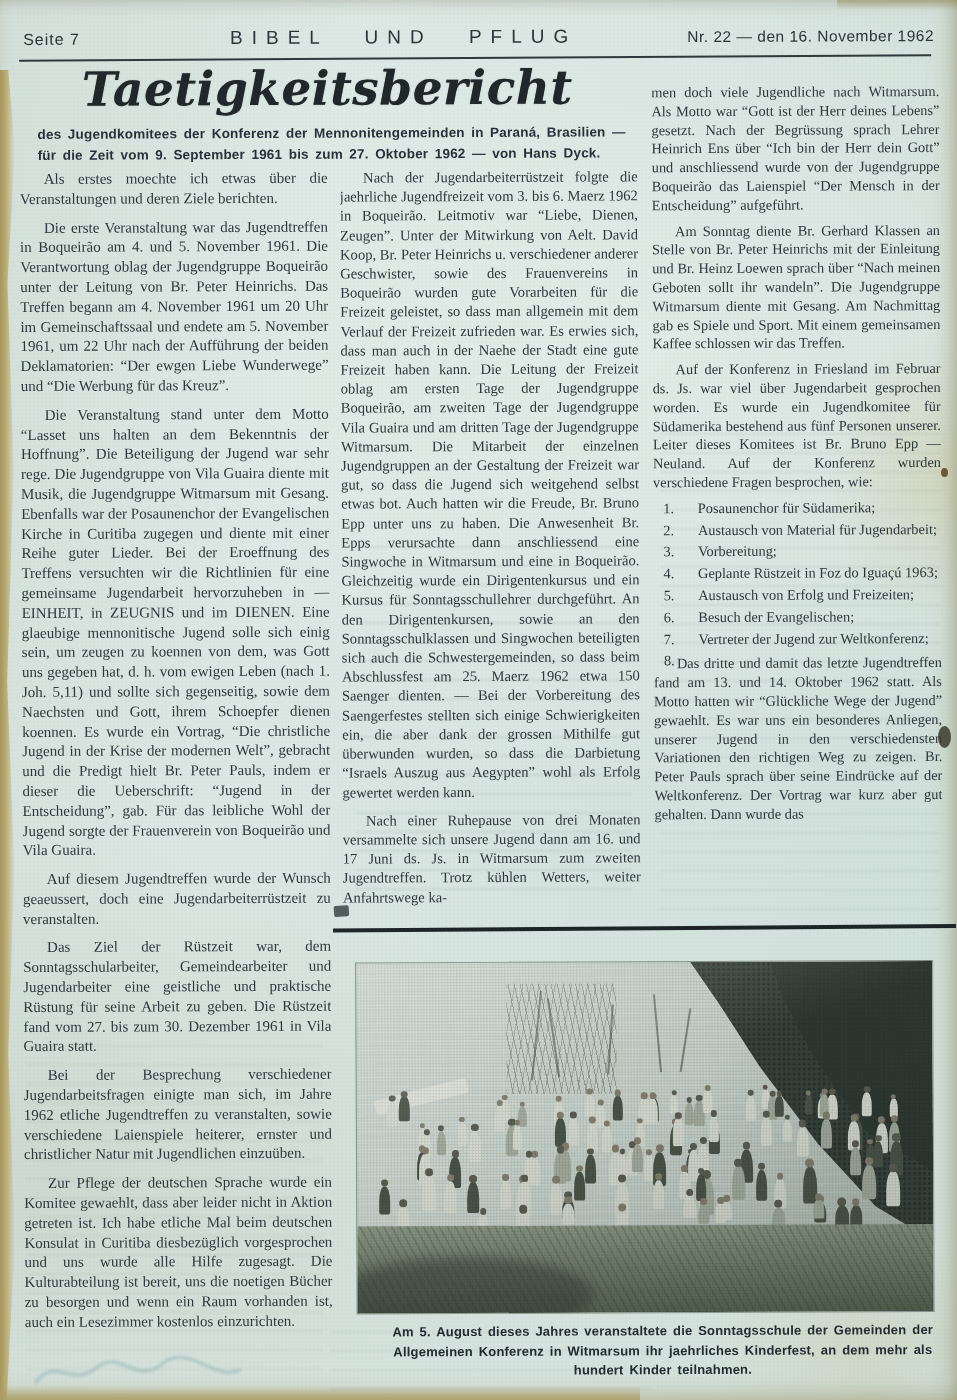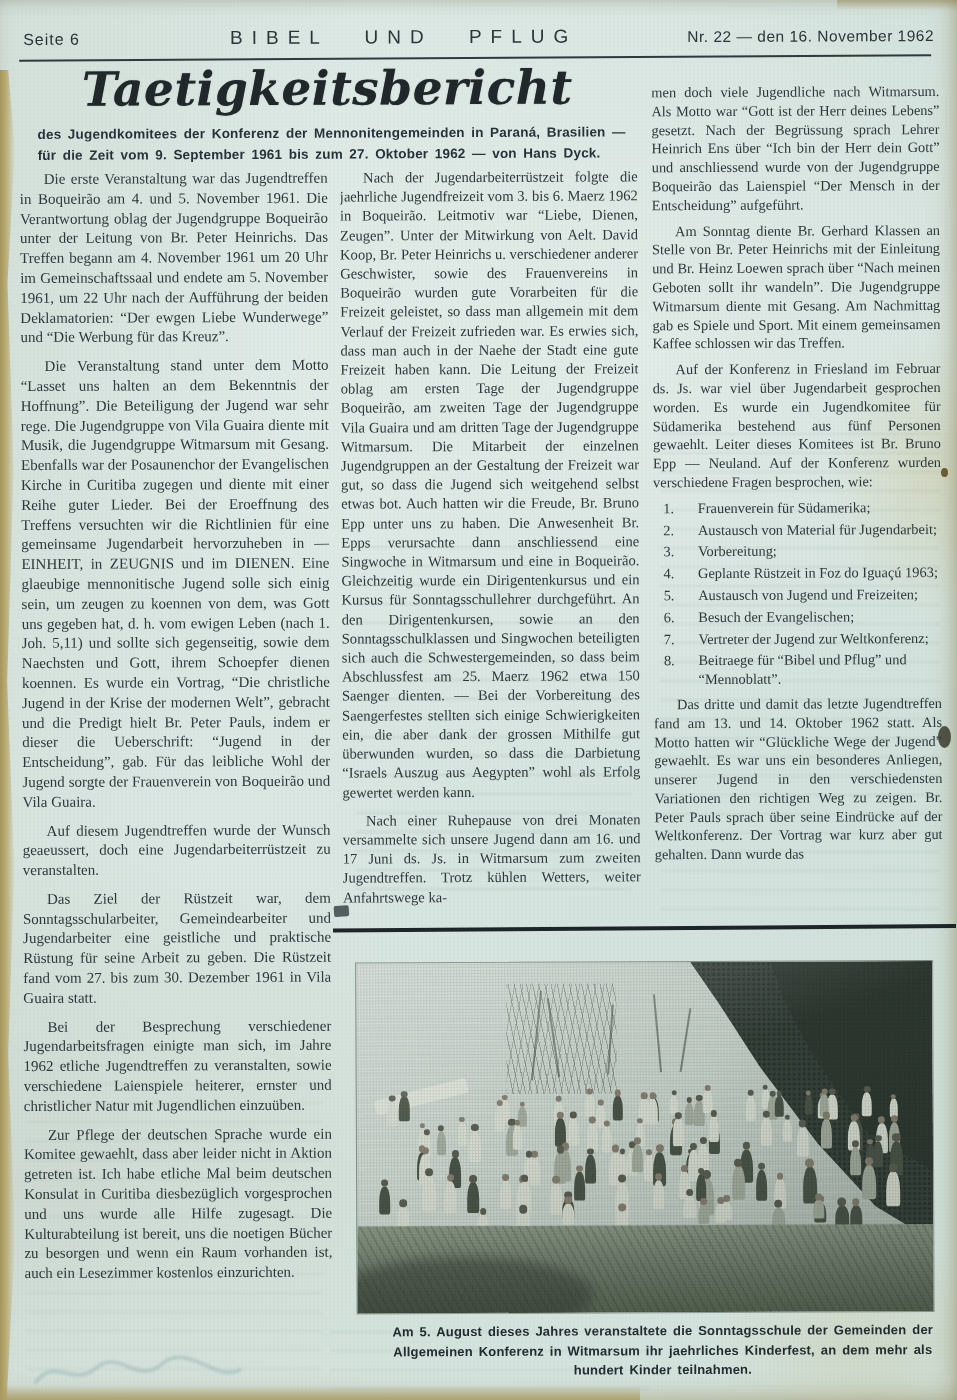--- a/index.html
+++ b/index.html
@@ -110,56 +110,57 @@
 
 <div class="page">
   <div class="ghost g1"></div>
   <div class="ghost g2"></div>
   <div class="ghost g3"></div>
   <div class="ghost g4"></div>
 
   <div class="tilt">
 
     <div class="masthead-row">
-      <span class="pagenum">Seite 6</span>
+      <span class="pagenum">Seite 7</span>
       <span class="masthead">BIBEL UND PFLUG</span>
       <span class="issue">Nr. 22 — den 16. November 1962</span>
     </div>
     <div class="header-rule"></div>
 
     <h1 class="title">Taetigkeitsbericht</h1>
     <p class="subtitle">des Jugendkomitees der Konferenz der Mennonitengemeinden in Paraná, Brasilien — für die Zeit vom 9. September 1961 bis zum 27. Oktober 1962 — von Hans Dyck.</p>
 
     <div class="col col1">
+      <p>Als erstes moechte ich etwas über die Veranstaltungen und deren Ziele berichten.</p>
       <p>Die erste Veranstaltung war das Jugendtreffen in Boqueirão am 4. und 5. November 1961. Die Verantwortung oblag der Jugendgruppe Boqueirão unter der Leitung von Br. Peter Heinrichs. Das Treffen begann am 4. November 1961 um 20 Uhr im Gemeinschaftssaal und endete am 5. November 1961, um 22 Uhr nach der Aufführung der beiden Deklamatorien: “Der ewgen Liebe Wunderwege” und “Die Werbung für das Kreuz”.</p>
       <p>Die Veranstaltung stand unter dem Motto “Lasset uns halten an dem Bekenntnis der Hoffnung”. Die Beteiligung der Jugend war sehr rege. Die Jugendgruppe von Vila Guaira diente mit Musik, die Jugendgruppe Witmarsum mit Gesang. Ebenfalls war der Posaunenchor der Evangelischen Kirche in Curitiba zugegen und diente mit einer Reihe guter Lieder. Bei der Eroeffnung des Treffens versuchten wir die Richtlinien für eine gemeinsame Jugendarbeit hervorzuheben in — EINHEIT, in ZEUGNIS und im DIENEN. Eine glaeubige mennonitische Jugend solle sich einig sein, um zeugen zu koennen von dem, was Gott uns gegeben hat, d. h. vom ewigen Leben (nach 1. Joh. 5,11) und sollte sich gegenseitig, sowie dem Naechsten und Gott, ihrem Schoepfer dienen koennen. Es wurde ein Vortrag, “Die christliche Jugend in der Krise der modernen Welt”, gebracht und die Predigt hielt Br. Peter Pauls, indem er dieser die Ueberschrift: “Jugend in der Entscheidung”, gab. Für das leibliche Wohl der Jugend sorgte der Frauenverein von Boqueirão und Vila Guaira.</p>
       <p>Auf diesem Jugendtreffen wurde der Wunsch geaeussert, doch eine Jugendarbeiterrüstzeit zu veranstalten.</p>
       <p>Das Ziel der Rüstzeit war, dem Sonntagsschularbeiter, Gemeindearbeiter und Jugendarbeiter eine geistliche und praktische Rüstung für seine Arbeit zu geben. Die Rüstzeit fand vom 27. bis zum 30. Dezember 1961 in Vila Guaira statt.</p>
       <p>Bei der Besprechung verschiedener Jugendarbeitsfragen einigte man sich, im Jahre 1962 etliche Jugendtreffen zu veranstalten, sowie verschiedene Laienspiele heiterer, ernster und christlicher Natur mit Jugendlichen einzuüben.</p>
       <p>Zur Pflege der deutschen Sprache wurde ein Komitee gewaehlt, dass aber leider nicht in Aktion getreten ist. Ich habe etliche Mal beim deutschen Konsulat in Curitiba diesbezüglich vorgesprochen und uns wurde alle Hilfe zugesagt. Die Kulturabteilung ist bereit, uns die noetigen Bücher zu besorgen und wenn ein Raum vorhanden ist, auch ein Lesezimmer kostenlos einzurichten.</p>
     </div>
 
     <div class="col col2">
       <p>Nach der Jugendarbeiterrüstzeit folgte die jaehrliche Jugendfreizeit vom 3. bis 6. Maerz 1962 in Boqueirão. Leitmotiv war “Liebe, Dienen, Zeugen”. Unter der Mitwirkung von Aelt. David Koop, Br. Peter Heinrichs u. verschiedener anderer Geschwister, sowie des Frauenvereins in Boqueirão wurden gute Vorarbeiten für die Freizeit geleistet, so dass man allgemein mit dem Verlauf der Freizeit zufrieden war. Es erwies sich, dass man auch in der Naehe der Stadt eine gute Freizeit haben kann. Die Leitung der Freizeit oblag am ersten Tage der Jugendgruppe Boqueirão, am zweiten Tage der Jugendgruppe Vila Guaira und am dritten Tage der Jugendgruppe Witmarsum. Die Mitarbeit der einzelnen Jugendgruppen an der Gestaltung der Freizeit war gut, so dass die Jugend sich weitgehend selbst etwas bot. Auch hatten wir die Freude, Br. Bruno Epp unter uns zu haben. Die Anwesenheit Br. Epps verursachte dann anschliessend eine Singwoche in Witmarsum und eine in Boqueirão. Gleichzeitig wurde ein Dirigentenkursus und ein Kursus für Sonntagsschullehrer durchgeführt. An den Dirigentenkursen, sowie an den Sonntagsschulklassen und Singwochen beteiligten sich auch die Schwestergemeinden, so dass beim Abschlussfest am 25. Maerz 1962 etwa 150 Saenger dienten. — Bei der Vorbereitung des Saengerfestes stellten sich einige Schwierigkeiten ein, die aber dank der grossen Mithilfe gut überwunden wurden, so dass die Darbietung “Israels Auszug aus Aegypten” wohl als Erfolg gewertet werden kann.</p>
       <p>Nach einer Ruhepause von drei Monaten versammelte sich unsere Jugend dann am 16. und 17 Juni ds. Js. in Witmarsum zum zweiten Jugendtreffen. Trotz kühlen Wetters, weiter Anfahrtswege ka-</p>
     </div>
 
     <div class="col col3">
       <p class="cont">men doch viele Jugendliche nach Witmarsum. Als Motto war “Gott ist der Herr deines Lebens” gesetzt. Nach der Begrüssung sprach Lehrer Heinrich Ens über “Ich bin der Herr dein Gott” und anschliessend wurde von der Jugendgruppe Boqueirão das Laienspiel “Der Mensch in der Entscheidung” aufgeführt.</p>
       <p>Am Sonntag diente Br. Gerhard Klassen an Stelle von Br. Peter Heinrichs mit der Einleitung und Br. Heinz Loewen sprach über “Nach meinen Geboten sollt ihr wandeln”. Die Jugendgruppe Witmarsum diente mit Gesang. Am Nachmittag gab es Spiele und Sport. Mit einem gemeinsamen Kaffee schlossen wir das Treffen.</p>
-      <p>Auf der Konferenz in Friesland im Februar ds. Js. war viel über Jugendarbeit gesprochen worden. Es wurde ein Jugendkomitee für Südamerika bestehend aus fünf Personen gewaehlt. Leiter dieses Komitees ist Br. Bruno Epp — Neuland. Auf der Konferenz wurden verschiedene Fragen besprochen, wie:</p>
+      <p>Auf der Konferenz in Friesland im Februar ds. Js. war viel über Jugendarbeit gesprochen worden. Es wurde ein Jugendkomitee für Südamerika bestehend aus fünf Personen unserer. Leiter dieses Komitees ist Br. Bruno Epp — Neuland. Auf der Konferenz wurden verschiedene Fragen besprochen, wie:</p>
       <div class="numlist">
-        <div class="li"><span class="num">1.</span><span>Frauenverein für Südamerika;</span></div>
+        <div class="li"><span class="num">1.</span><span>Posaunenchor für Südamerika;</span></div>
         <div class="li"><span class="num">2.</span><span>Austausch von Material für Jugendarbeit;</span></div>
         <div class="li"><span class="num">3.</span><span>Vorbereitung;</span></div>
         <div class="li"><span class="num">4.</span><span>Geplante Rüstzeit in Foz do Iguaçú 1963;</span></div>
-        <div class="li"><span class="num">5.</span><span>Austausch von Jugend und Freizeiten;</span></div>
+        <div class="li"><span class="num">5.</span><span>Austausch von Erfolg und Freizeiten;</span></div>
         <div class="li"><span class="num">6.</span><span>Besuch der Evangelischen;</span></div>
         <div class="li"><span class="num">7.</span><span>Vertreter der Jugend zur Weltkonferenz;</span></div>
-        <div class="li"><span class="num">8.</span><span>Beitraege für “Bibel und Pflug” und “Mennoblatt”.</span></div>
+        <div class="li"><span class="num">8.</span></div>
       </div>
       <p>Das dritte und damit das letzte Jugendtreffen fand am 13. und 14. Oktober 1962 statt. Als Motto hatten wir “Glückliche Wege der Jugend” gewaehlt. Es war uns ein besonderes Anliegen, unserer Jugend in den verschiedensten Variationen den richtigen Weg zu zeigen. Br. Peter Pauls sprach über seine Eindrücke auf der Weltkonferenz. Der Vortrag war kurz aber gut gehalten. Dann wurde das</p>
     </div>
 
     <div class="ink-smudge"></div>
     <div class="thick-rule"></div>
 
     <div class="photo">
       <div class="sky-band"></div>
       <div class="bush"></div>

